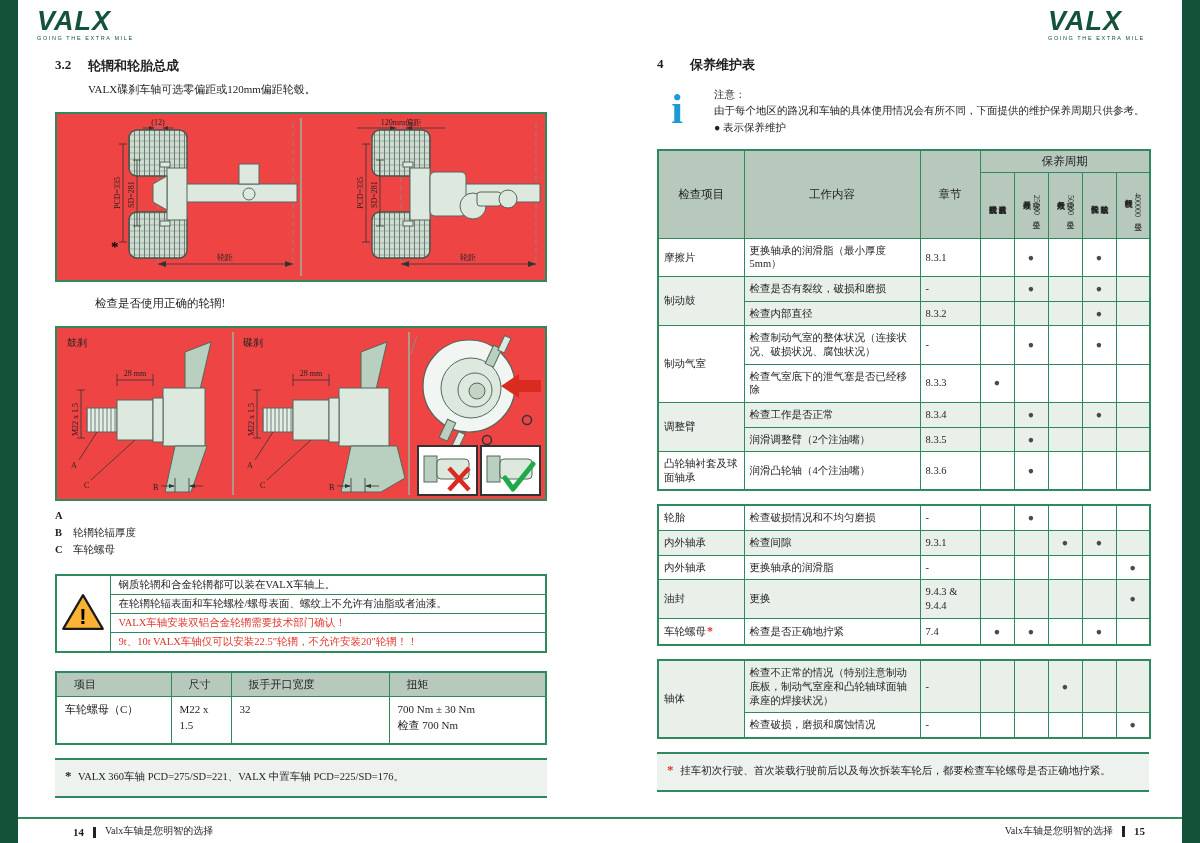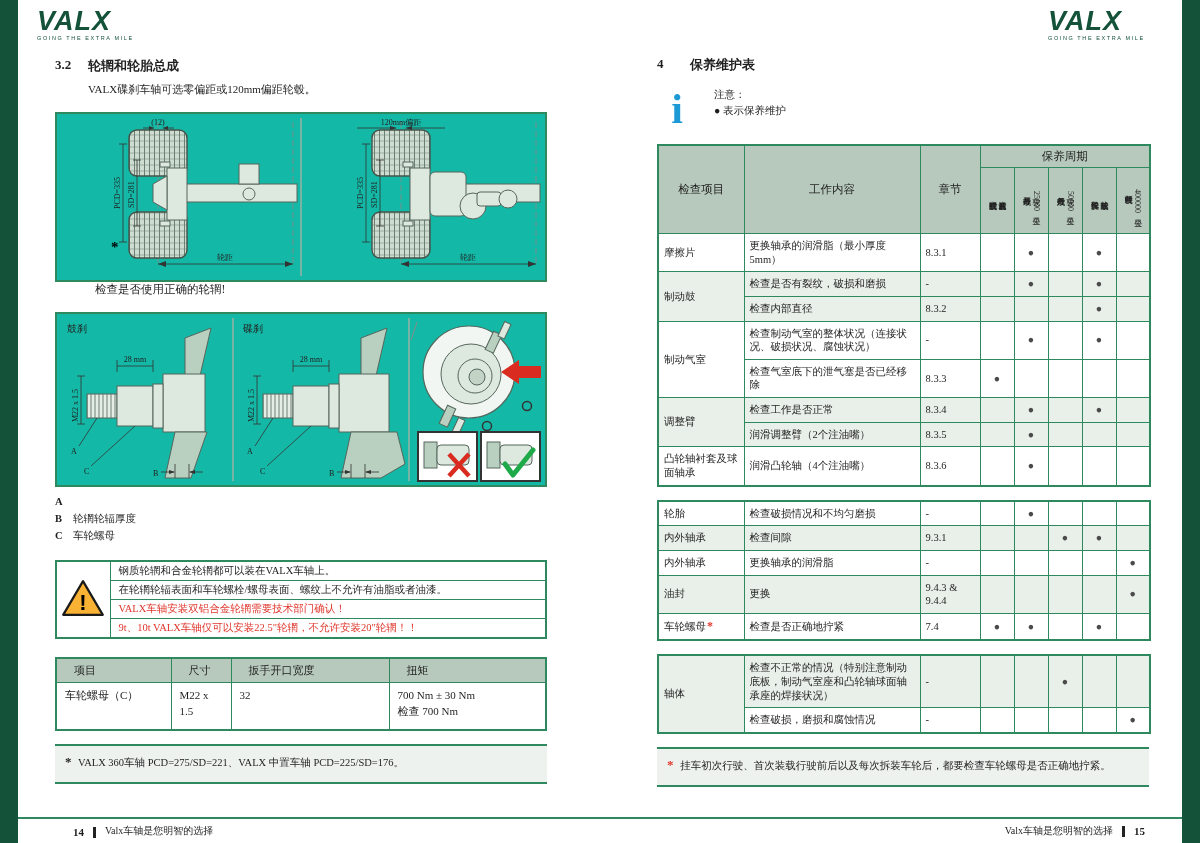--- a/index.html
+++ b/index.html
@@ -30,24 +30,24 @@
   .logo .tag{font-size:5.5px;letter-spacing:1.6px;color:var(--green-dark);margin-top:1px;}
   .logo-right{position:absolute;top:8px;right:24px;margin:0;text-align:left;}
 
   .inner-l{margin-left:37px;width:492px;}
   .inner-r{margin-left:57px;width:492px;}
 
   .section-head{display:flex;margin-top:16px;font-size:13px;font-weight:bold;}
   .section-head .num{width:33px;}
   .intro{margin:7px 0 0 33px;font-size:11px;}
 
-  .figure{margin-top:15px;border:2px solid var(--green);background:#14b8a6;}
+  .figure{margin-top:15px;border:2px solid var(--green);background:#ef4444;}
   .fig1 svg,.fig2 svg{display:block;}
 
-  .check-note{margin:0 0 0 40px;font-size:11.5px;}
+  .check-note{margin:14px 0 0 40px;font-size:11.5px;}
 
   .legend{margin-top:8px;font-size:10.5px;}
   .legend-row{display:flex;margin-top:3px;line-height:1.35;}
   .legend-row b{width:18px;flex:0 0 18px;}
 
   table.warn{margin-top:16px;width:492px;border-collapse:collapse;border:2px solid var(--green);}
   table.warn td{border:1px solid var(--green);font-size:10.5px;padding:2px 8px;height:15px;}
   table.warn td.warn-icon{width:54px;text-align:center;vertical-align:middle;padding:4px;}
   table.warn td.red{color:var(--red);}
 
@@ -374,20 +374,21 @@
     <div class="inner-r" style="margin-top:56px;">
       <div class="section-head">
         <span class="num">4</span>
         <span class="title">保养维护表</span>
       </div>
 
       <div class="note-block">
         <div class="info-icon">i</div>
         <div class="note-text">
           <div>注意：</div>
+          <div>由于每个地区的路况和车轴的具体使用情况会有所不同，下面提供的维护保养周期只供参考。</div>
           <div>● 表示保养维护</div>
         </div>
       </div>
 
       <div id="maint-tables">
           <table class="maint">
             <colgroup>
               <col style="width: 86px;">
               <col style="width: 176px;">
               <col style="width: 60px;">

